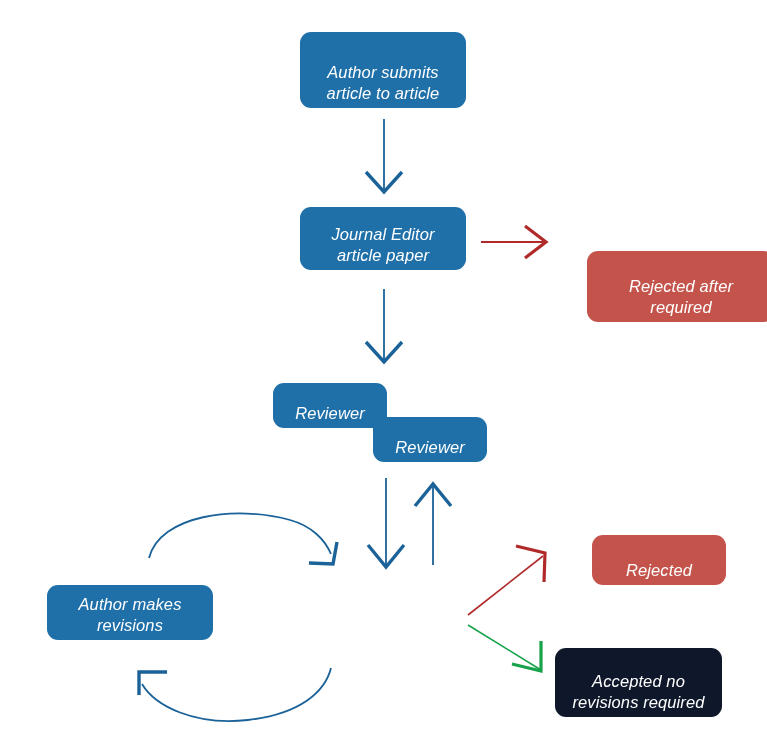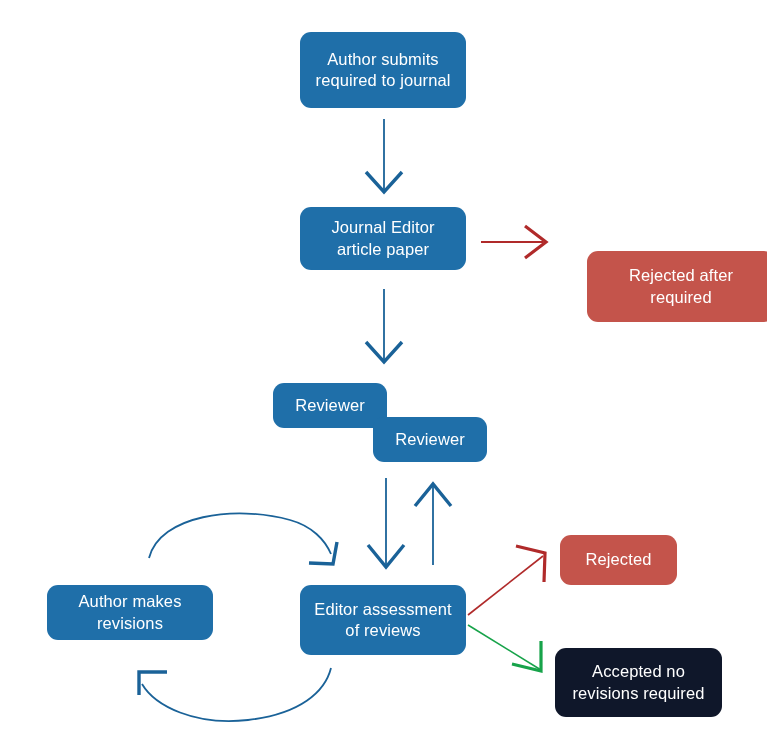--- a/index.html
+++ b/index.html
@@ -15,48 +15,49 @@
     position: relative;
     width: 767px;
     height: 748px;
     background: #ffffff;
     overflow: hidden;
   }
   .node {
     position: absolute;
     box-sizing: border-box;
     display: flex;
-    align-items: center;
+    align-items: flex-end;
     justify-content: center;
     text-align: center;
     color: #ffffff;
     border-radius: 11px;
     line-height: 1.28;
     font-size: 16.5px;
     letter-spacing: 0.1px;
     padding: 4px 8px;
+    font-style: italic;
     -webkit-font-smoothing: antialiased;
   }
   .node .label {
     display: block;
     width: 100%;
   }
   .node.blue   { background: #1F6FA9; }
   .node.red    { background: #C4544B; }
   .node.green  { background: #0f172a; }
 
   
   .n-submit    { left: 300px; top: 32px;  width: 166px; height: 76px;  z-index: 3; }
   .n-screen    { left: 300px; top: 207px; width: 166px; height: 63px;  z-index: 3; }
   .n-rejscreen { left: 587px; top: 207px; width: 188px; height: 71px;  z-index: 3; margin-top: 44px; }
   .n-rev1      { left: 273px; top: 383px; width: 114px; height: 45px;  z-index: 4; }
   .n-rev2      { left: 373px; top: 417px; width: 114px; height: 45px;  z-index: 5; }
   .n-revisions { left: 47px;  top: 585px; width: 166px; height: 55px;  z-index: 3; }
   .n-assess    { left: 300px; top: 585px; width: 166px; height: 70px;  z-index: 3; }
-  .n-rejected  { left: 560px; top: 535px; width: 117px; height: 50px;  z-index: 3; }
+  .n-rejected  { left: 592px; top: 535px; width: 134px; height: 50px;  z-index: 3; }
   .n-accepted  { left: 555px; top: 648px; width: 167px; height: 69px;  z-index: 3; }
 
   #edges {
     position: absolute;
     left: 0; top: 0;
     width: 767px;
     height: 748px;
     z-index: 1;
     pointer-events: none;
   }
@@ -108,21 +109,21 @@
       <polyline points="337,542 333,564 309,563" fill="none" stroke="#1A6298" stroke-width="3.4" stroke-linecap="butt" stroke-linejoin="miter"></polyline>
     </g>
 
     <g>
       <path d="M 331,668 C 325,692 300,714 248,720 C 195,726 155,706 142,684" fill="none" stroke="#1A6298" stroke-width="1.8"></path>
       <polyline points="167,672 139,672 139,695" fill="none" stroke="#1A6298" stroke-width="3.4" stroke-linecap="butt" stroke-linejoin="miter"></polyline>
     </g>
   </svg>
 
   <div class="node blue n-submit">
-    <span class="label"><span>Author submits</span><br><span>required to journal</span></span>
+    <span class="label"><span>Author submits</span><br><span>article to article</span></span>
   </div>
 
   <div class="node blue n-screen">
     <span class="label"><span>Journal Editor</span><br><span>article paper</span></span>
   </div>
 
   <div class="node red n-rejscreen">
     <span class="label"><span>Rejected after</span><br><span>required</span></span>
   </div>
 
@@ -131,23 +132,20 @@
   </div>
 
   <div class="node blue n-rev2">
     <span class="label">Reviewer</span>
   </div>
 
   <div class="node blue n-revisions">
     <span class="label"><span>Author makes</span><br><span>revisions</span></span>
   </div>
 
-  <div class="node blue n-assess">
-    <span class="label"><span>Editor assessment</span><br><span>of reviews</span></span>
-  </div>
 
   <div class="node red n-rejected">
     <span class="label">Rejected</span>
   </div>
 
   <div class="node green n-accepted">
     <span class="label"><span>Accepted no</span><br><span>revisions required</span></span>
   </div>
 
 </div>

